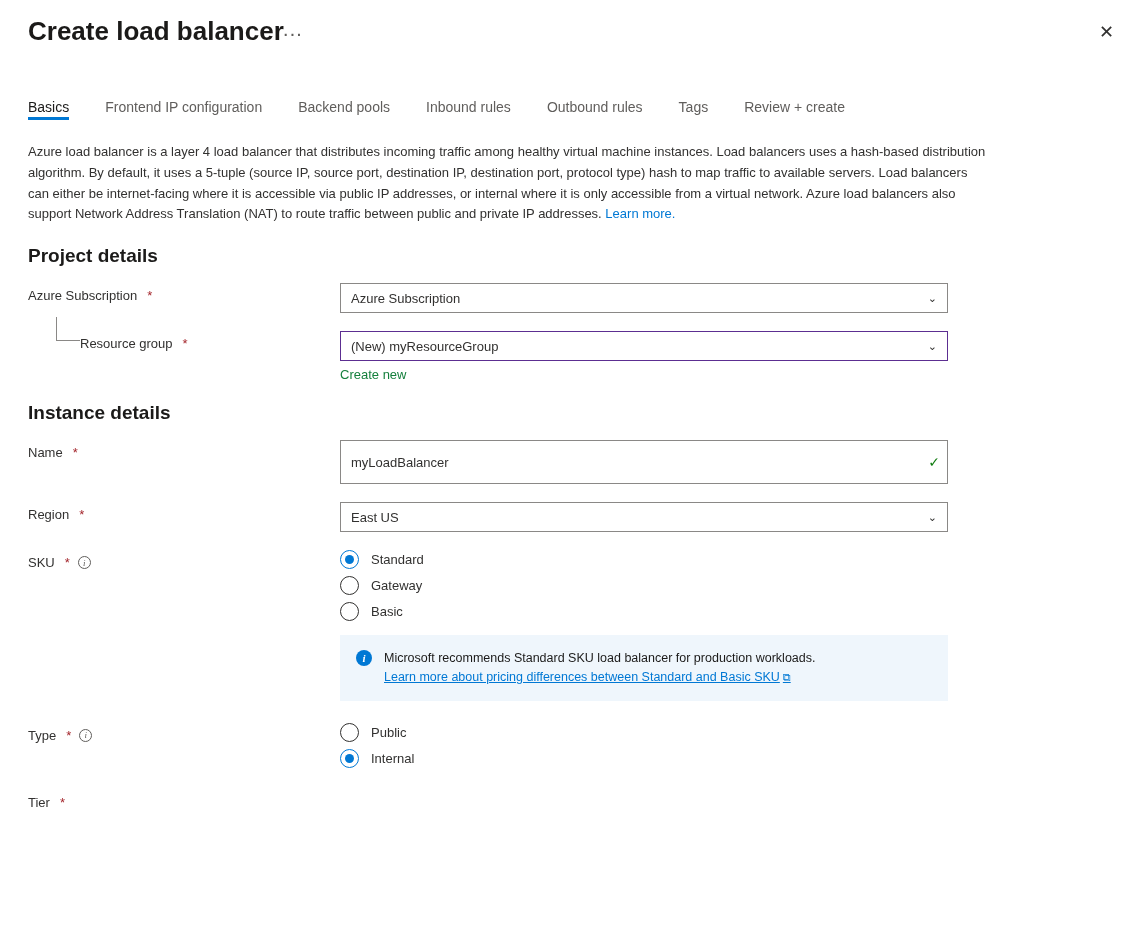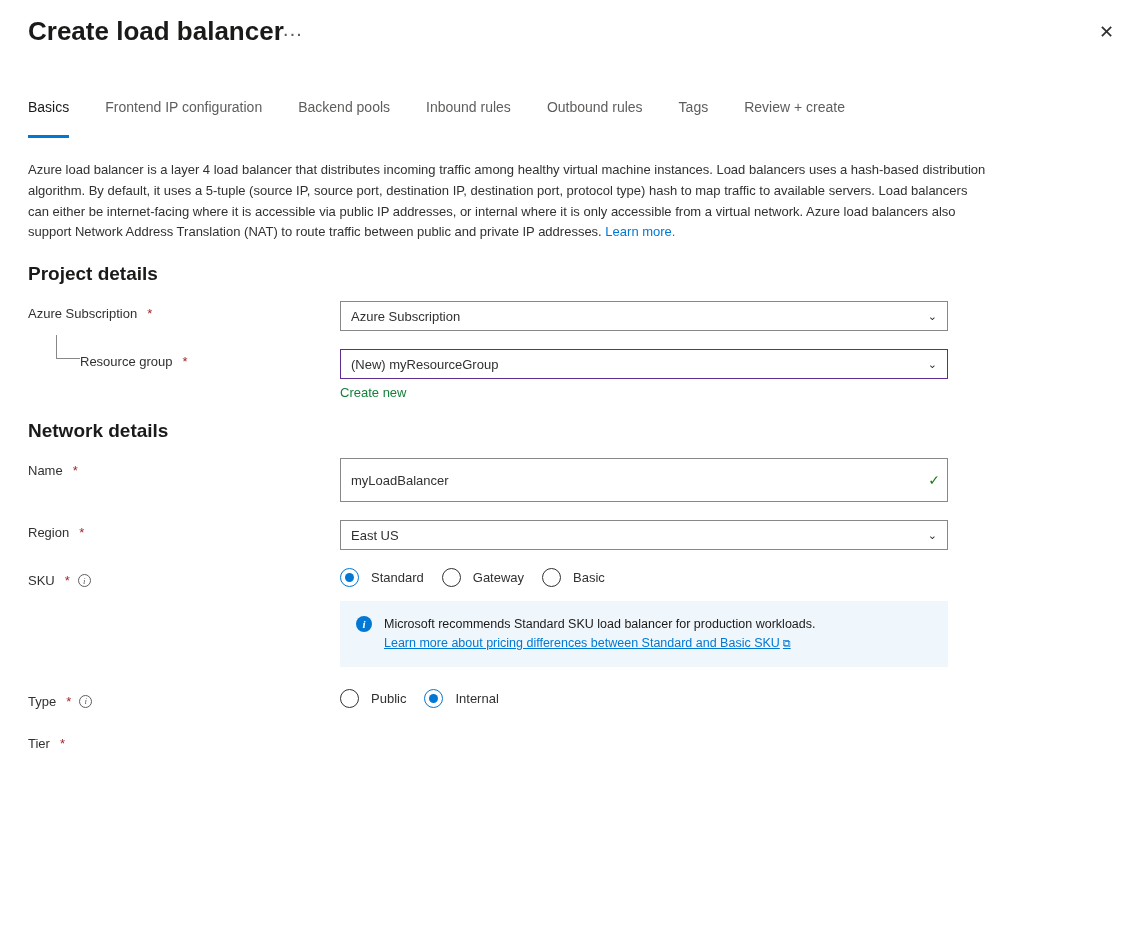--- a/index.html
+++ b/index.html
@@ -9,41 +9,41 @@
   color: #323130;
   background: #fff;
   padding: 16px 28px;
   width: 1146px;
 }
 .header-row { display: flex; align-items: center; justify-content: space-between; }
 .page-title { font-size: 26px; font-weight: 600; color: #1b1a19; display: flex; align-items: center; gap: 0; }
 .more-dots { font-size: 14px; color: #605e5c; letter-spacing: 2px; cursor: pointer; padding-top: 6px; }
 .close-x { font-size: 18px; color: #323130; cursor: pointer; padding: 4px; font-weight: 300; }
 .tabs { display: flex; gap: 36px; margin-top: 52px; border-bottom: none; }
-.tab { font-size: 14px; color: #605e5c; cursor: pointer; padding-bottom: 20px; }
+.tab { font-size: 14px; color: #605e5c; cursor: pointer; padding-bottom: 2px; }
 .tab.active { color: #1b1a19; font-weight: 400; border-bottom: 3px solid #0078d4; }
 .description { margin-top: 22px; font-size: 13px; line-height: 1.6; color: #323130; max-width: 960px; }
 .learn-more { color: #0078d4; text-decoration: none; cursor: pointer; }
 .section-title { font-size: 19px; font-weight: 600; margin-top: 20px; margin-bottom: 16px; color: #1b1a19; }
 .form-row { display: flex; align-items: flex-start; margin-bottom: 18px; }
 .label-col { width: 312px; flex-shrink: 0; display: flex; align-items: center; gap: 8px; padding-top: 5px; }
 .label-text { font-size: 13px; color: #323130; }
 .required { color: #a4262c; margin-left: 2px; }
 .info-icon { display: inline-flex; width: 13px; height: 13px; border: 1px solid #605e5c; border-radius: 50%; align-items: center; justify-content: center; font-size: 9px; color: #605e5c; cursor: pointer; font-style: italic; font-family: serif; }
 .elbow { position: absolute; left: 28px; width: 24px; height: 24px; border-left: 1px solid #8a8886; border-bottom: 1px solid #8a8886; transform: translateY(-15px); }
 .indented { padding-left: 52px; position: relative; }
 .control-col { flex: 1; max-width: 608px; }
 .dropdown { width: 100%; height: 30px; border: 1px solid #8a8886; background: #fff; display: flex; align-items: center; justify-content: space-between; padding: 0 10px; cursor: pointer; font-size: 13px; color: #323130; }
 .dropdown.selected { border: 1px solid #5c2e91; }
 .chevron { font-size: 11px; color: #323130; }
 .text-input-wrap { position: relative; width: 100%; }
 .text-input { width: 100%; height: 44px; border: 1px solid #8a8886; padding: 0 30px 0 10px; font-size: 13px; font-family: inherit; color: #323130; outline: none; }
 .check-icon { position: absolute; right: 8px; top: 50%; transform: translateY(-50%); color: #107c10; font-size: 14px; }
 .link-below { color: #15803d; font-size: 13px; margin-top: 6px; display: inline-block; cursor: pointer; }
-.radio-group { display: flex; gap: 18px; }
+.radio-group { display: flex; flex-direction: column; gap: 7px; }
 .radio-item { display: flex; align-items: center; gap: 12px; cursor: pointer; }
 .radio-item.disabled { cursor: default; }
 .radio-circle { width: 19px; height: 19px; border: 1px solid #323130; border-radius: 50%; display: flex; align-items: center; justify-content: center; flex-shrink: 0; }
 .radio-circle.checked { border-color: #0078d4; }
 .radio-dot { width: 9px; height: 9px; background: #0078d4; border-radius: 50%; }
 .radio-circle.disabled { border-color: #a19f9d; }
 .radio-label { font-size: 13px; color: #323130; }
 .radio-label.disabled { color: #a19f9d; }
 .info-box { background: #eff6fc; padding: 14px 16px; margin-top: 14px; display: flex; gap: 12px; align-items: flex-start; }
 .info-box .info-circle { width: 16px; height: 16px; background: #0078d4; border-radius: 50%; display: flex; align-items: center; justify-content: center; flex-shrink: 0; color: #fff; font-size: 11px; font-weight: 600; font-style: italic; font-family: serif; margin-top: 1px; }
@@ -100,21 +100,21 @@
   </div>
   <div class="control-col">
     <div class="dropdown selected">
       <span>(New) myResourceGroup</span>
       <span class="chevron">⌄</span>
     </div>
     <a class="link-below">Create new</a>
   </div>
 </div>
 
-<div class="section-title">Network details</div>
+<div class="section-title">Instance details</div>
 
 <div class="form-row">
   <div class="label-col">
     <span class="label-text">Name</span>
       <span class="required">*</span>
   </div>
   <div class="control-col">
     <div class="text-input-wrap">
       <input class="text-input" value="myLoadBalancer" style="">
       <span class="check-icon">✓</span>

